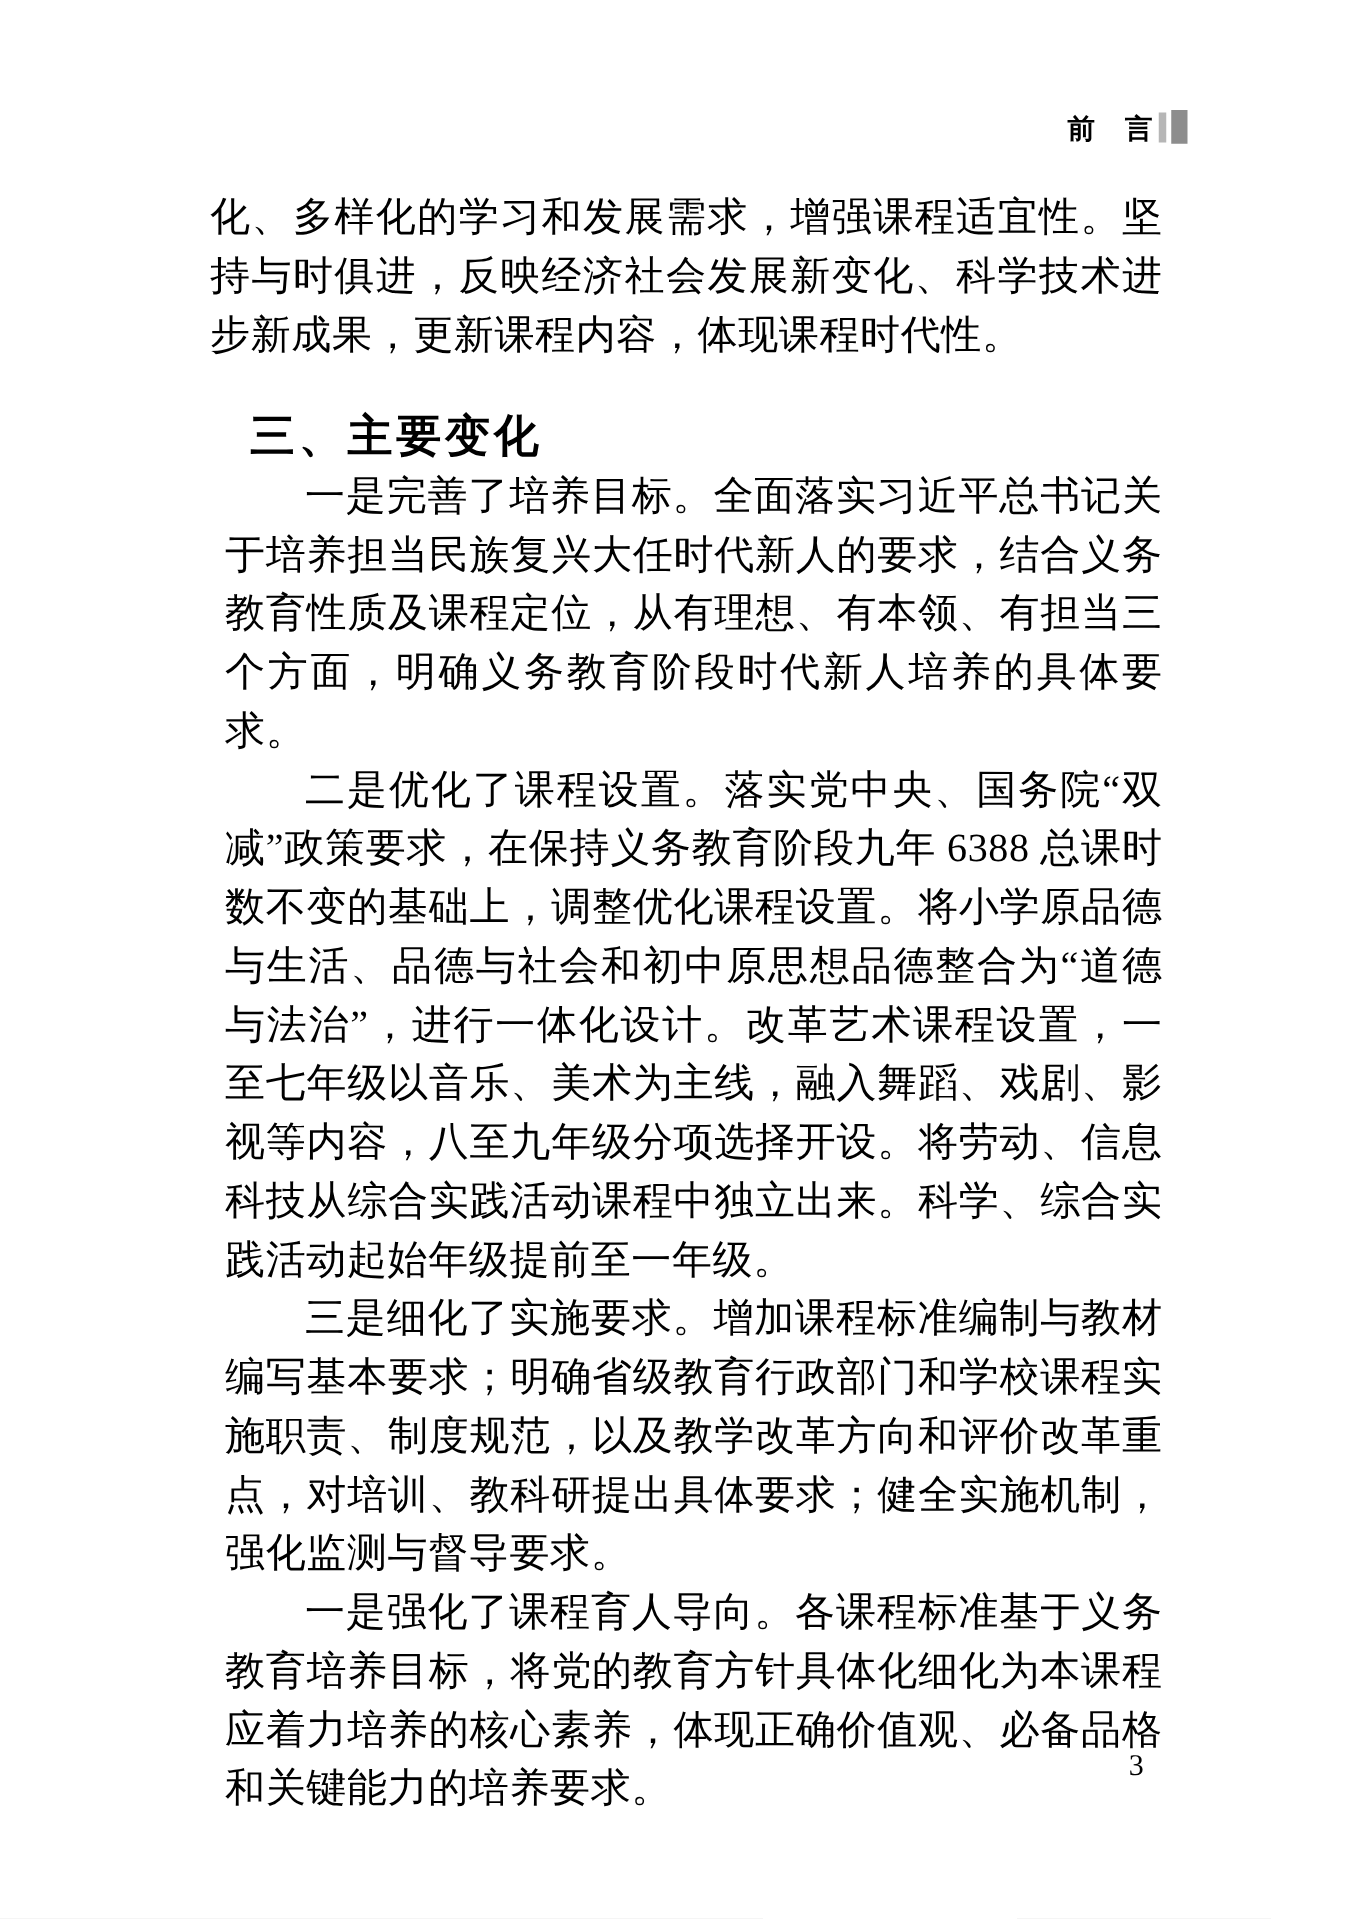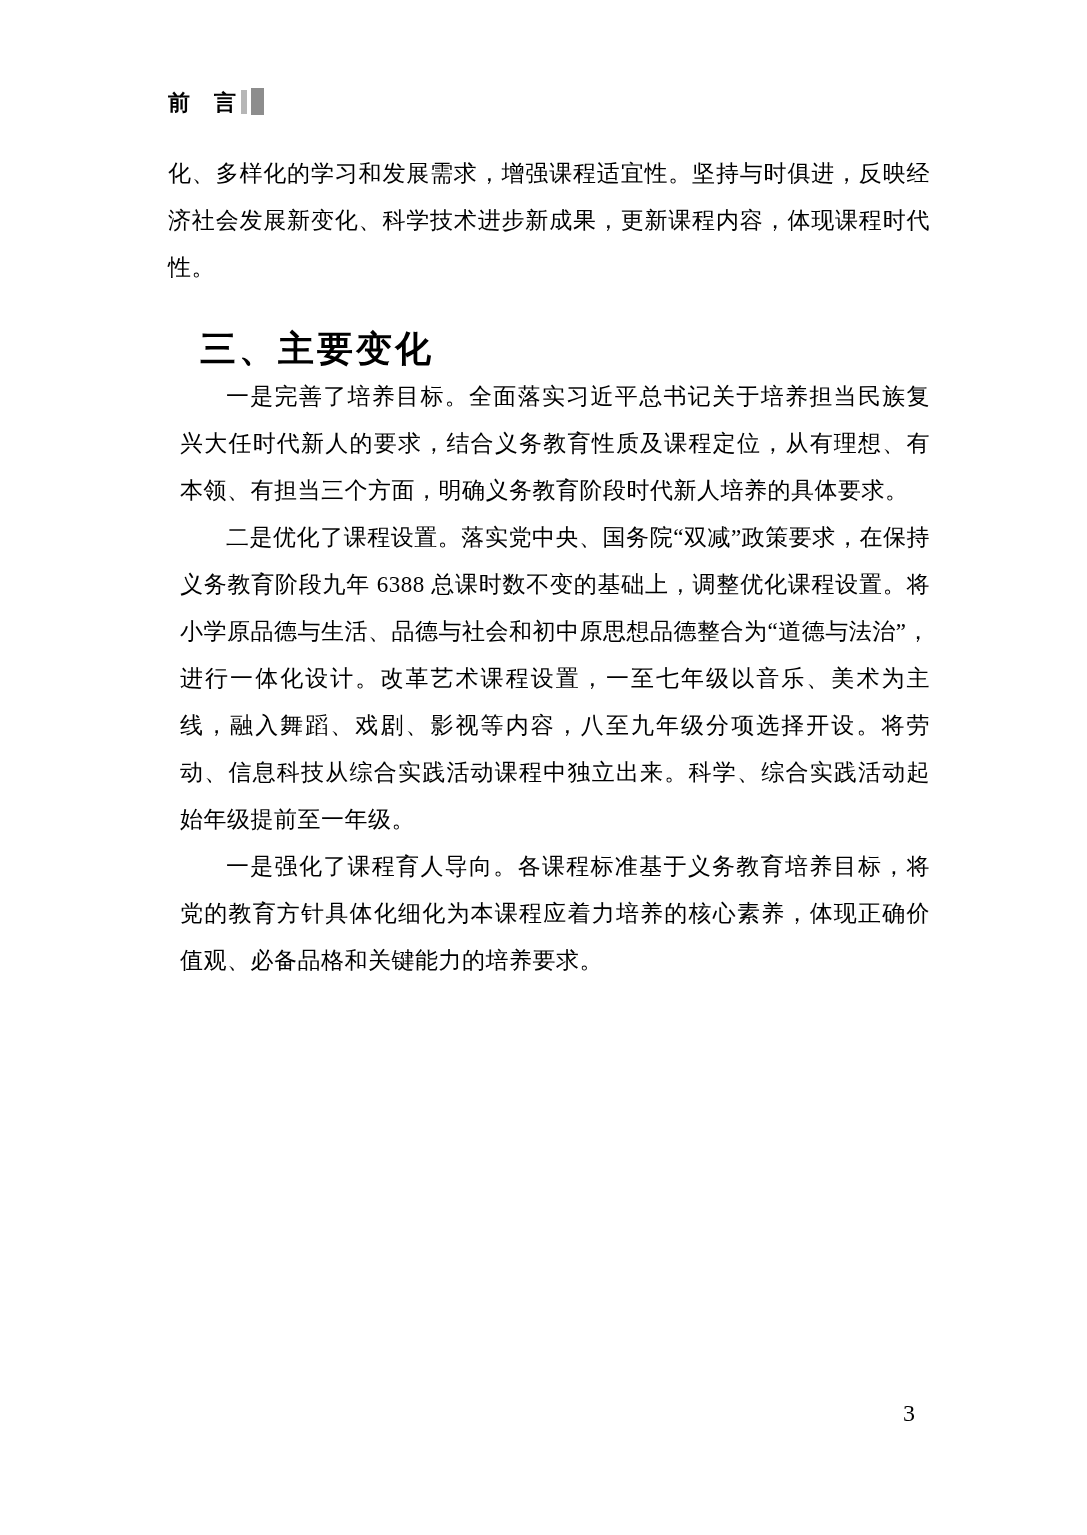--- a/index.html
+++ b/index.html
@@ -15,36 +15,36 @@
   .content {
     position: absolute;
     left: 168px;
     top: 0;
     width: 762px;
     padding-top: 88px;
   }
   .page-header {
     height: 30px;
     line-height: 30px;
-    text-align: left;
+    text-align: right;
     margin-right: -20px;
     white-space: nowrap;
   }
   .header-title {
     font-weight: bold;
     font-size: 22px;
     letter-spacing: 1px;
     font-family: "Liberation Serif", "DejaVu Serif", serif;
   }
   .bar { display: inline-block; }
   .bar-light { width: 6px; height: 24px; margin-left: 4px; vertical-align: -4px; }
   .bar-dark  { width: 13px; height: 27px; margin-left: 4px; vertical-align: -5px; }
   .body-para {
     margin: 0;
-    font-size: 23px;
+    font-size: 32px;
     line-height: 47px;
     text-align: justify;
     letter-spacing: 0.5px;
   }
   .indent { text-indent: 2em; margin-left: 12px; }
   .intro { margin-top: 32px; }
   .section-heading {
     margin: 34px 0 0 32px;
     font-size: 36px;
     line-height: 48px;
@@ -82,20 +82,21 @@
 
     <p class="body-para intro">化、多样化的学习和发展需求，增强课程适宜性。坚持与时俱进，反映经济社会发展新变化、科学技术进步新成果，更新课程内容，体现课程时代性。</p>
 
     <div class="section-heading">三、主要变化</div>
 
 
     <p class="body-para indent">一是完善了培养目标。全面落实习近平总书记关于培养担当民族复兴大任时代新人的要求，结合义务教育性质及课程定位，从有理想、有本领、有担当三个方面，明确义务教育阶段时代新人培养的具体要求。</p>
 
     <p class="body-para indent">二是优化了课程设置。落实党中央、国务院“双减”政策要求，在保持义务教育阶段九年 6388 总课时数不变的基础上，调整优化课程设置。将小学原品德与生活、品德与社会和初中原思想品德整合为“道德与法治”，进行一体化设计。改革艺术课程设置，一至七年级以音乐、美术为主线，融入舞蹈、戏剧、影视等内容，八至九年级分项选择开设。将劳动、信息科技从综合实践活动课程中独立出来。科学、综合实践活动起始年级提前至一年级。</p>
 
+    <p class="body-para indent">三是细化了实施要求。增加课程标准编制与教材编写基本要求；明确省级教育行政部门和学校课程实施职责、制度规范，以及教学改革方向和评价改革重点，对培训、教科研提出具体要求；健全实施机制，强化监测与督导要求。</p>
 
 
     <p class="body-para indent">一是强化了课程育人导向。各课程标准基于义务教育培养目标，将党的教育方针具体化细化为本课程应着力培养的核心素养，体现正确价值观、必备品格和关键能力的培养要求。</p>
 
   </div>
 
   <div class="page-number">3</div>
 </div>
 
 </body></html>

